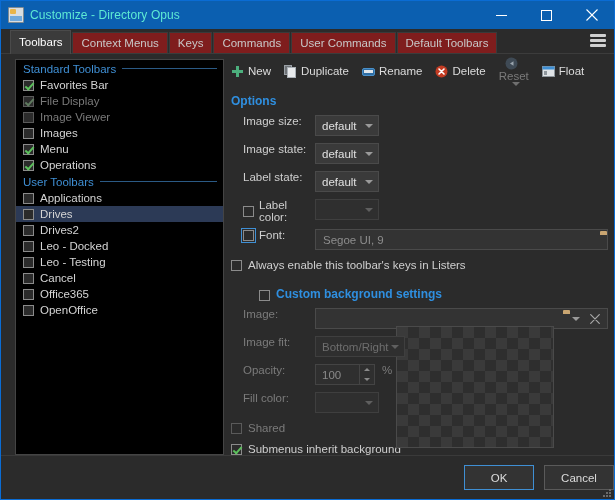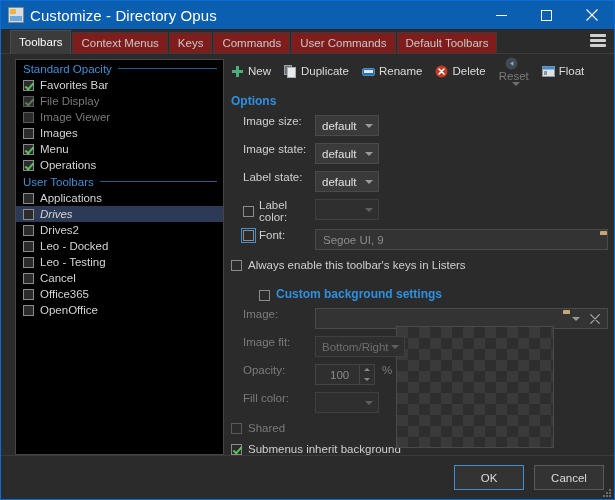--- a/index.html
+++ b/index.html
@@ -37,21 +37,21 @@
     left: 1px; top: 1px; width: 6px; height: 5px;
     background: #e8b44a;
     border-radius: 1px;
   }
   .title-icon::after {
     content: ""; position: absolute;
     left: 1px; bottom: 1px; right: 1px; height: 5px;
     background: #6fa8dc;
   }
   .title-text {
-    color: #ffffff; font-size: 15px;
+    color: #5eead4; font-size: 12px;
     letter-spacing: .1px;
     white-space: nowrap;
   }
   .win-ctrls { margin-left: auto; display: flex; height: 28px; }
   .win-btn {
     width: 45px; height: 28px;
     display: flex; align-items: center; justify-content: center;
     color: #ffffff;
   }
   .win-btn svg { display: block; }
@@ -119,21 +119,21 @@
   }
   .group-head .ln {
     flex: 1 1 auto; height: 1px; background: #2b5a85;
     margin-left: 6px; margin-right: 2px;
   }
   .lrow {
     display: flex; align-items: center;
     height: 16px; padding-left: 7px;
     font-size: 11.5px; color: #d4d4d4;
   }
-  .lrow.sel { background: #2c3a56; font-style: italic; }
+  .lrow.sel { background: #2c3a56; }
   .lrow.dim { color: #7a7a7a; }
   .cb {
     width: 11px; height: 11px;
     border: 1px solid #8b8b8b;
     background: #2b2b2b;
     margin-right: 6px;
     flex: 0 0 11px;
     position: relative;
   }
   .cb.dimbox { border-color: #5a5a5a; }
@@ -211,40 +211,40 @@
       linear-gradient(45deg, #2e2e2e 25%, transparent 25%, transparent 75%, #2e2e2e 75%),
       linear-gradient(45deg, #2e2e2e 25%, transparent 25%, transparent 75%, #2e2e2e 75%);
     background-size: 22px 22px;
     background-position: 0 0, 11px 11px;
     border: 1px solid #4a4a4a;
   }
   .spin {
     width: 60px; height: 21px;
     background: #2f2f2f; border: 1px solid #444;
     display: flex; align-items: center;
-    font-size: 11.5px; color: #8a8a8a; padding-left: 14px;
+    font-size: 11.5px; color: #8a8a8a; padding-left: 6px;
     position: relative;
   }
   .spin .btns {
     position: absolute; right: 0; top: 0; bottom: 0; width: 15px;
     border-left: 1px solid #444;
     display: flex; flex-direction: column;
   }
   .spin .btns div {
     flex: 1; display: flex; align-items: center; justify-content: center;
   }
   .tri-up { width:0;height:0;border-left:3px solid transparent;border-right:3px solid transparent;border-bottom:3px solid #8a8a8a; }
   .tri-dn { width:0;height:0;border-left:3px solid transparent;border-right:3px solid transparent;border-top:3px solid #8a8a8a; }
   
   .footer {
     flex: 0 0 44px;
     background: #2b2b2b;
     border-top: 1px solid #3a3a3a;
     display: flex; align-items: center; justify-content: flex-end;
-    padding-right: 10px;
+    padding-right: 0;
     position: relative;
   }
   .btn {
     width: 70px; height: 25px;
     background: #333333;
     border: 1px solid #5a5a5a;
     color: #dcdcdc; font-size: 11.5px;
     display: flex; align-items: center; justify-content: center;
     margin-left: 10px;
   }
@@ -292,21 +292,21 @@
         <span></span>
         <span></span>
     </div>
   </div>
 
   <div class="body">
 
     <div class="listbox">
 
       <div class="group-head">
-        <span>Standard Opacity</span>
+        <span>Standard Toolbars</span>
         <span class="ln"></span>
       </div>
 
       <div class="lrow">
         <span class="cb checked"></span>
         <span>Favorites Bar</span>
       </div>
       <div class="lrow dim">
         <span class="cb checked dimbox"></span>
         <span>File Display</span>

